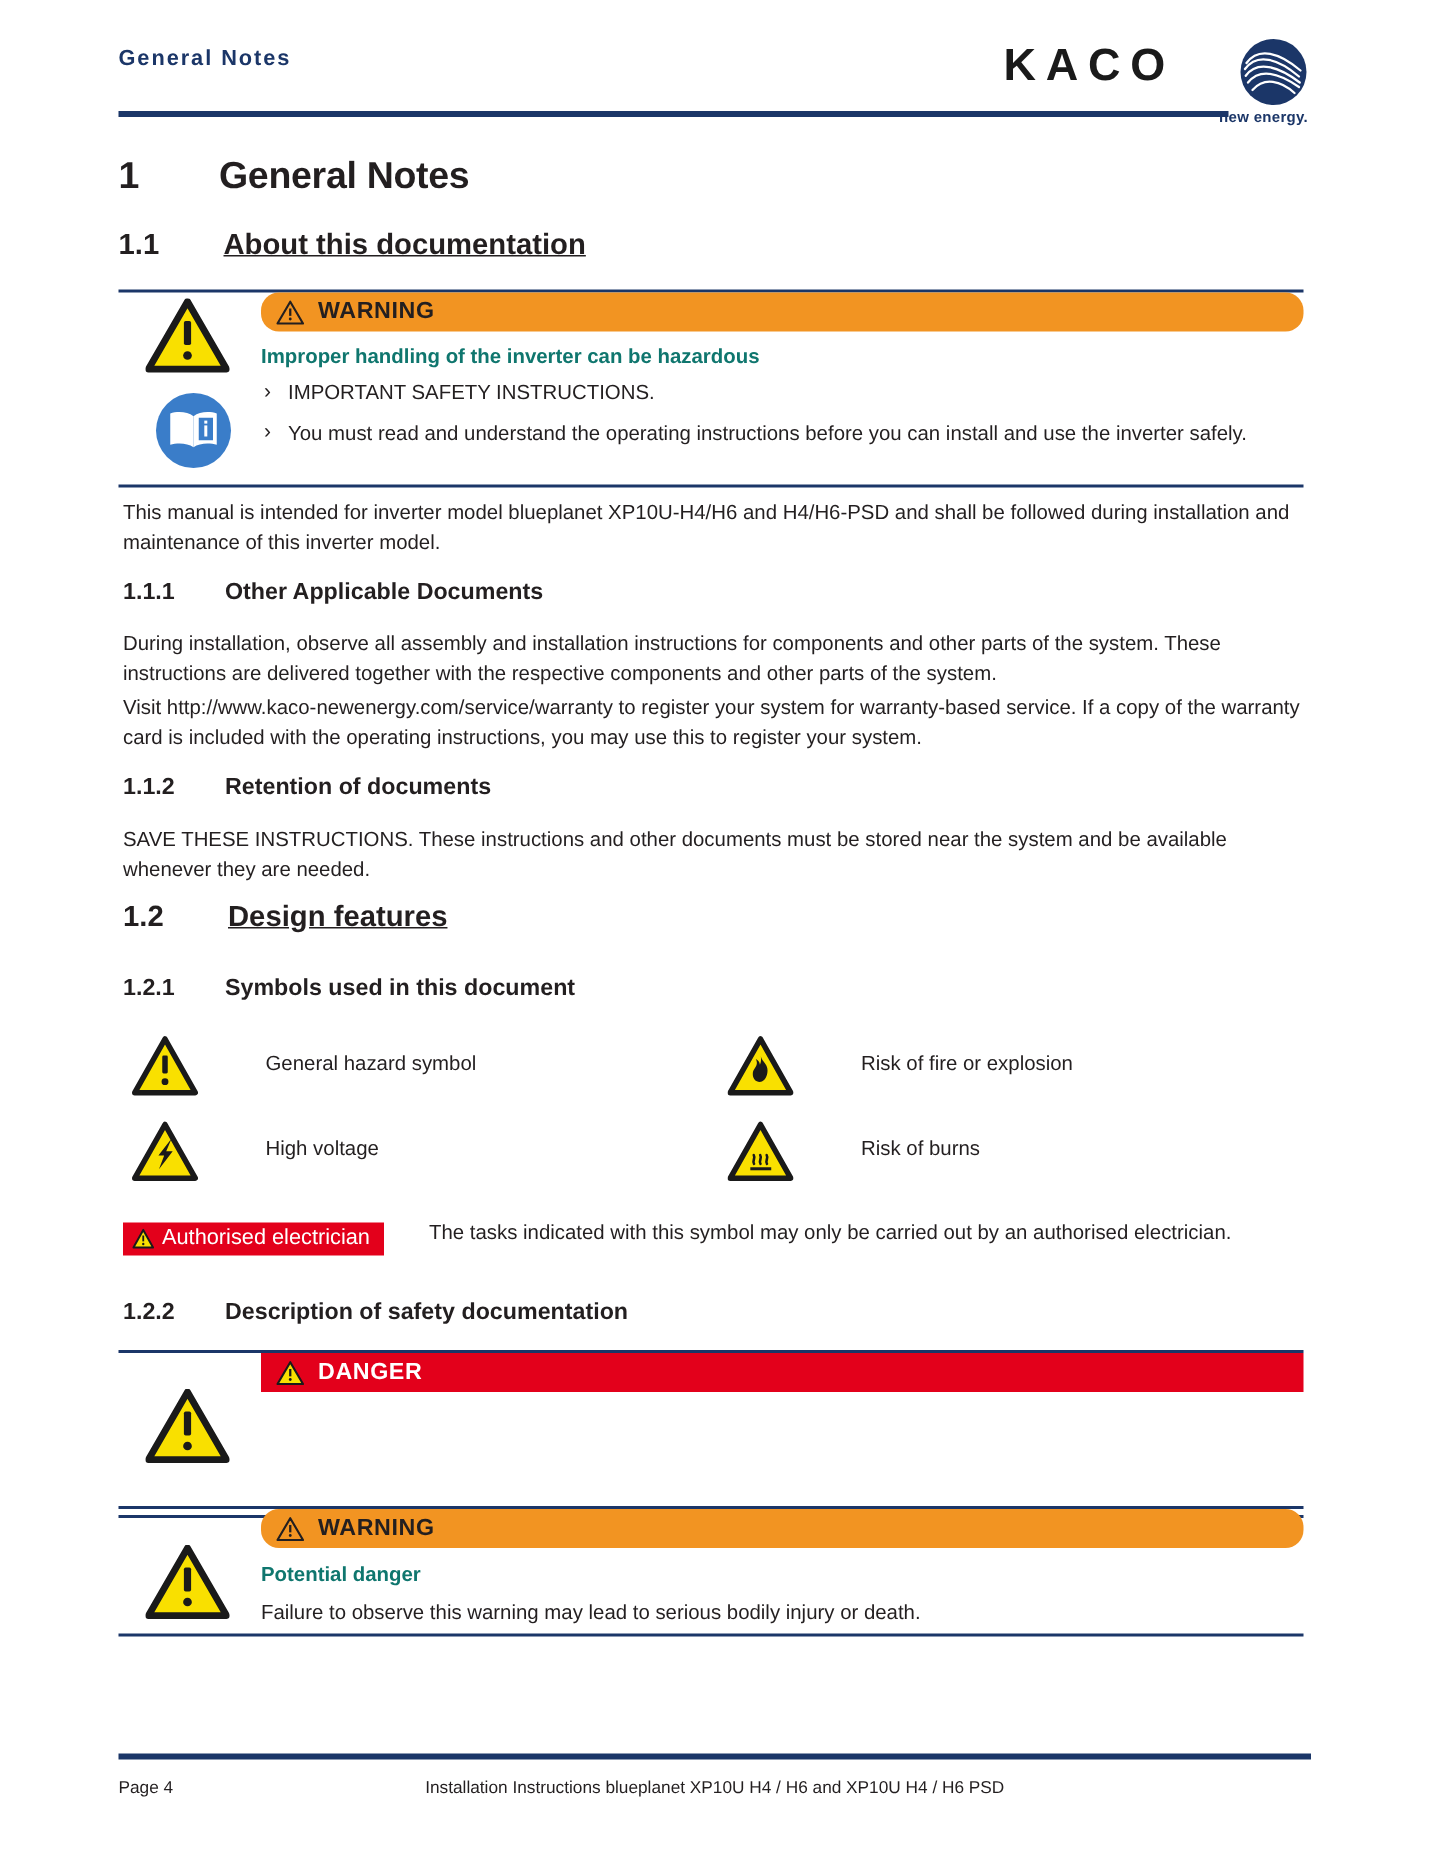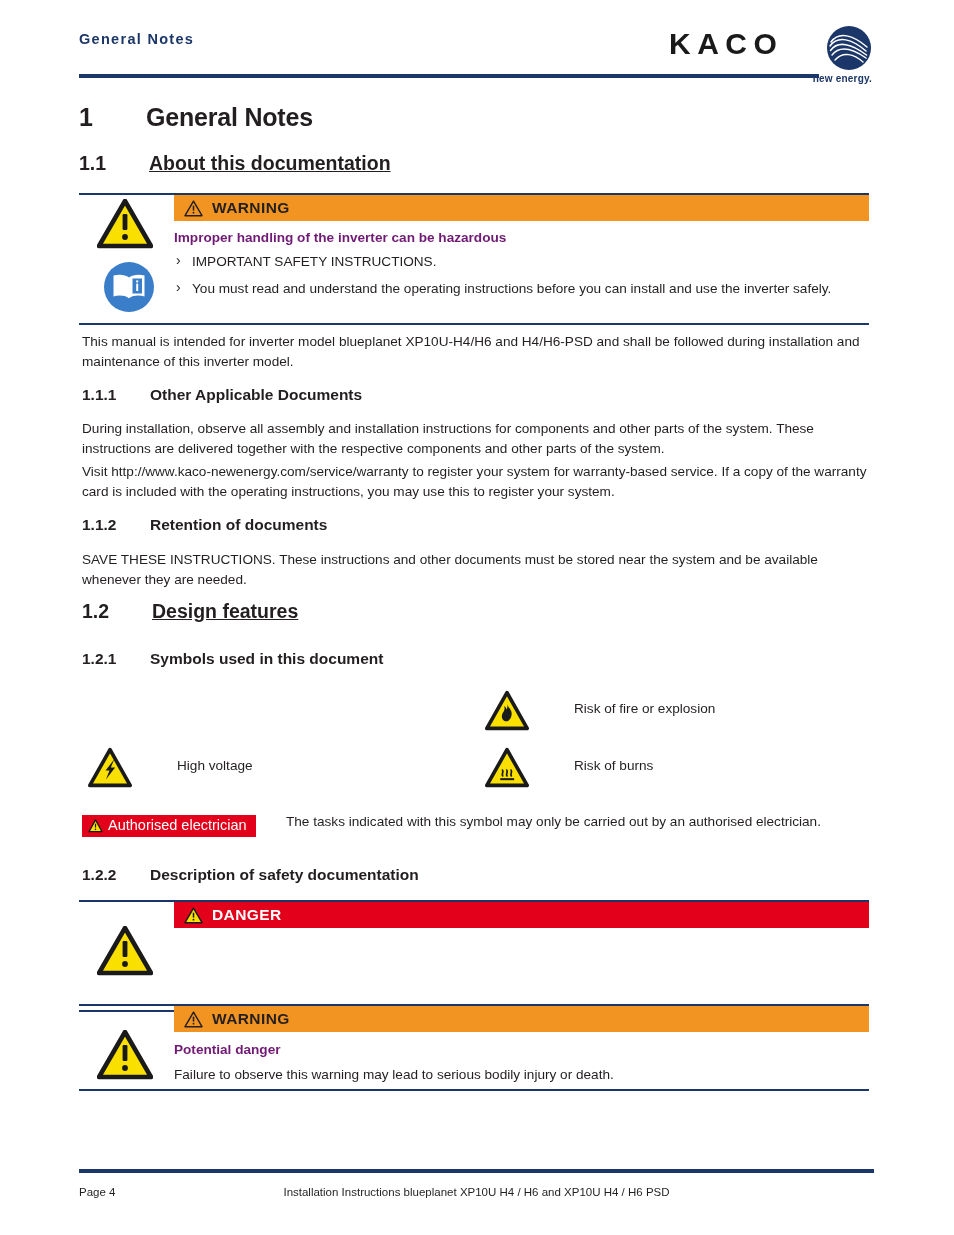--- a/index.html
+++ b/index.html
@@ -136,42 +136,42 @@
   .admon-bar {
     position: absolute;
     left: 95px;
     height: 26px;
     width: 695px;
     display: flex;
     align-items: center;
     padding-left: 10px;
     gap: 9px;
   }
-  .admon-bar.warning { background: #f29422; }
+  .admon-bar.warning { background: #f29422; border-radius: 12px; }
   .admon-bar.danger  { background: #e3001b; }
   .admon-bar-label {
     font-size: 15.5px;
     font-weight: bold;
     color: #ffffff;
     letter-spacing: 0.4px;
   }
   .admon-bar.warning .admon-bar-label { color: #231f20; }
   .admon-big-icon {
     position: absolute;
     left: 18px;
   }
   .admon-body {
     position: absolute;
     left: 95px;
     width: 695px;
   }
   .admon-subtitle {
     font-size: 13.6px;
     font-weight: bold;
-    color: #701a75;
+    color: #0f766e;
     line-height: 19px;
   }
   .admon-text {
     font-size: 13.6px;
     color: #231f20;
     line-height: 19.5px;
   }
   .bullets { list-style: none; margin-top: 5px; }
   .bullets li {
     position: relative;
@@ -364,20 +364,30 @@
   <div class="h2" style="left:82px; top:600px;">
     <span class="num">1.2</span>
     <span class="txt">Design features</span>
   </div>
 
   <div class="h3" style="left:82px; top:650px;">
     <span class="num">1.2.1</span>
     <span class="txt">Symbols used in this document</span>
   </div>
 
+  <div class="sym-row" style="left:88px; top:690px; width:380px; height:48px;">
+    <div class="sym-icon">
+      <svg viewBox="0 0 48 44" width="44" height="42">
+        <path d="M24 2 L46 41 L2 41 Z" fill="#f9e000" stroke="#1a1a1a" stroke-width="4" stroke-linejoin="round"></path>
+        <rect x="22" y="14" width="4" height="13" rx="1" fill="#1a1a1a"></rect>
+        <circle cx="24" cy="33" r="2.5" fill="#1a1a1a"></circle>
+      </svg>
+    </div>
+    <div class="sym-label">General hazard symbol</div>
+  </div>
 
   <div class="sym-row" style="left:485px; top:690px; width:380px; height:48px;">
     <div class="sym-icon">
       <svg viewBox="0 0 48 44" width="44" height="42">
         <path d="M24 2 L46 41 L2 41 Z" fill="#f9e000" stroke="#1a1a1a" stroke-width="4" stroke-linejoin="round"></path>
         <path d="M24.2 14.5 C 25.6 19.2, 29.4 20.3, 29.1 25.4 C 28.9 29.8, 26.3 33.2, 23.4 33.2
                  C 20.4 33.2, 18.2 30.6, 18.4 27.2 C 18.6 24.1, 20.6 23.1, 21.2 20.6
                  C 21.6 18.9, 21.2 17.6, 20.6 16.6 C 22.2 17.3, 23.4 18.9, 23.6 20.7
                  C 24.5 18.8, 24.6 16.6, 24.2 14.5 Z" fill="#1a1a1a"></path>
       </svg>

